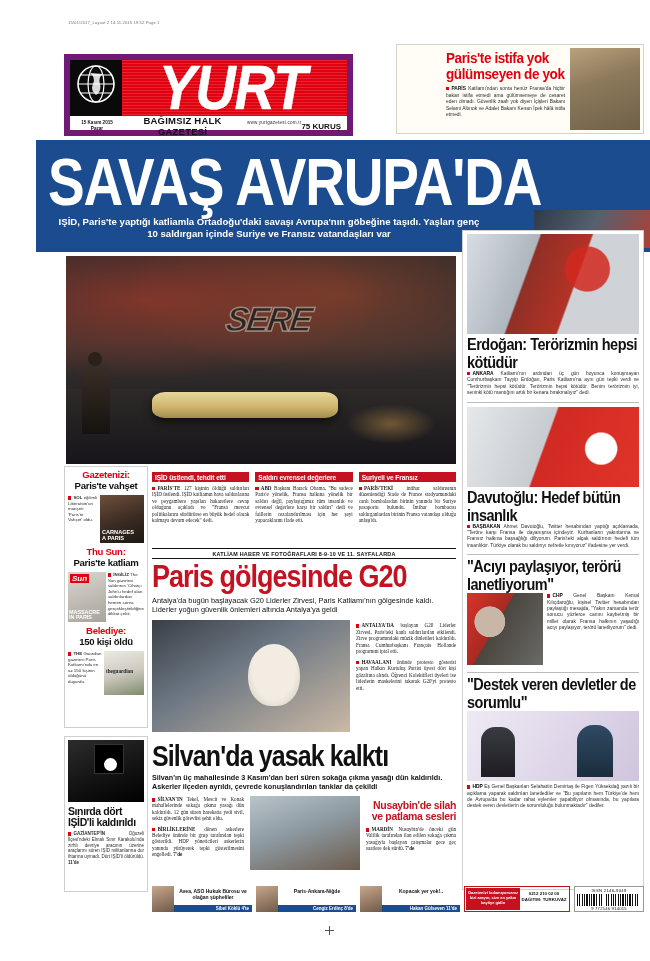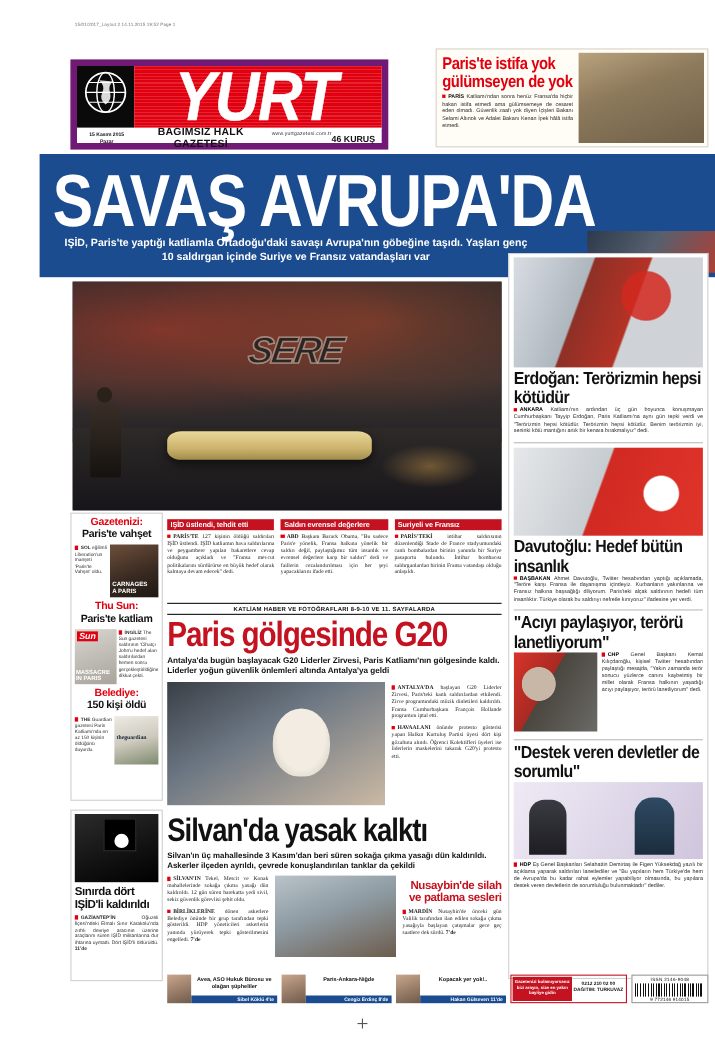--- a/index.html
+++ b/index.html
@@ -71,21 +71,21 @@
   .mast-url { font-size: 4.6px; font-weight: normal; color: #333; }
   .mast-price { font-size: 8px; font-weight: bold; color: #111; padding-right: 2px;}
 
   
   .promo {
     position: absolute; left: 396px; top: 44px;
     width: 248px; height: 90px;
     border: 1px solid #d7d2c8; background: #fffdf6;
     display: flex; padding: 3px;
   }
-  .promo-text { width: 124px; padding: 2px 3px 0 2px; }
+  .promo-text { width: 124px; padding: 2px 3px 0 2px; margin-left: 44px; }
   .promo-head {
     font-size: 13.5px; line-height: 14px; font-weight: bold;
     color: #e1000f; letter-spacing: -.4px;
     transform: scaleY(1.15); transform-origin: left top;
     margin-bottom: 8px;
   }
   .promo-body {
     font-size: 4.9px; line-height: 6.6px; color: #2a2a2a; text-align: justify;
   }
   .promo-body b { color: #111; }
@@ -322,21 +322,21 @@
   }
 
   
   .g20-head {
     position: absolute; left: 152px; top: 560px; width: 304px;
     font-size: 27px; line-height: 28px; font-weight: bold; color: #c41220;
     letter-spacing: -1px; transform: scaleY(1.18); transform-origin: left top;
   }
   .g20-sub {
     position: absolute; left: 152px; top: 596px; width: 304px;
-    font-size: 7.4px; line-height: 9.4px; font-weight: bold; color: #111;
+    font-size: 7.4px; line-height: 9.4px; font-weight: normal; color: #111;
   }
   .g20-photo {
     position: absolute; left: 152px; top: 620px; width: 198px; height: 112px;
     background: linear-gradient(150deg,#3a3f46 0%,#6b7682 40%,#cbb9a4 100%);
     overflow: hidden;
   }
   .g20-mask {
     position: absolute; left: 96px; top: 24px; width: 52px; height: 62px;
     background: radial-gradient(ellipse at 50% 40%, #f2ece2 0 58%, #cfc6b8 100%);
     border-radius: 50% 50% 45% 45%;
@@ -466,21 +466,21 @@
     </div>
     <div class="mast-bottom">
       <div class="mast-date">
         <div>15 Kasım 2015</div>
         <div>Pazar</div>
       </div>
       <div class="mast-slogan">
         <span>BAĞIMSIZ HALK GAZETESİ</span>
         <span class="mast-url">www.yurtgazetesi.com.tr</span>
       </div>
-      <div class="mast-price">46 KURUŞ</div>
+      <div class="mast-price">75 KURUŞ</div>
     </div>
   </div>
 
   <div class="promo">
     <div class="promo-text">
       <div class="promo-head">
         <div>Paris'te istifa yok</div>
         <div>gülümseyen de yok</div>
       </div>
       <div class="promo-body">

